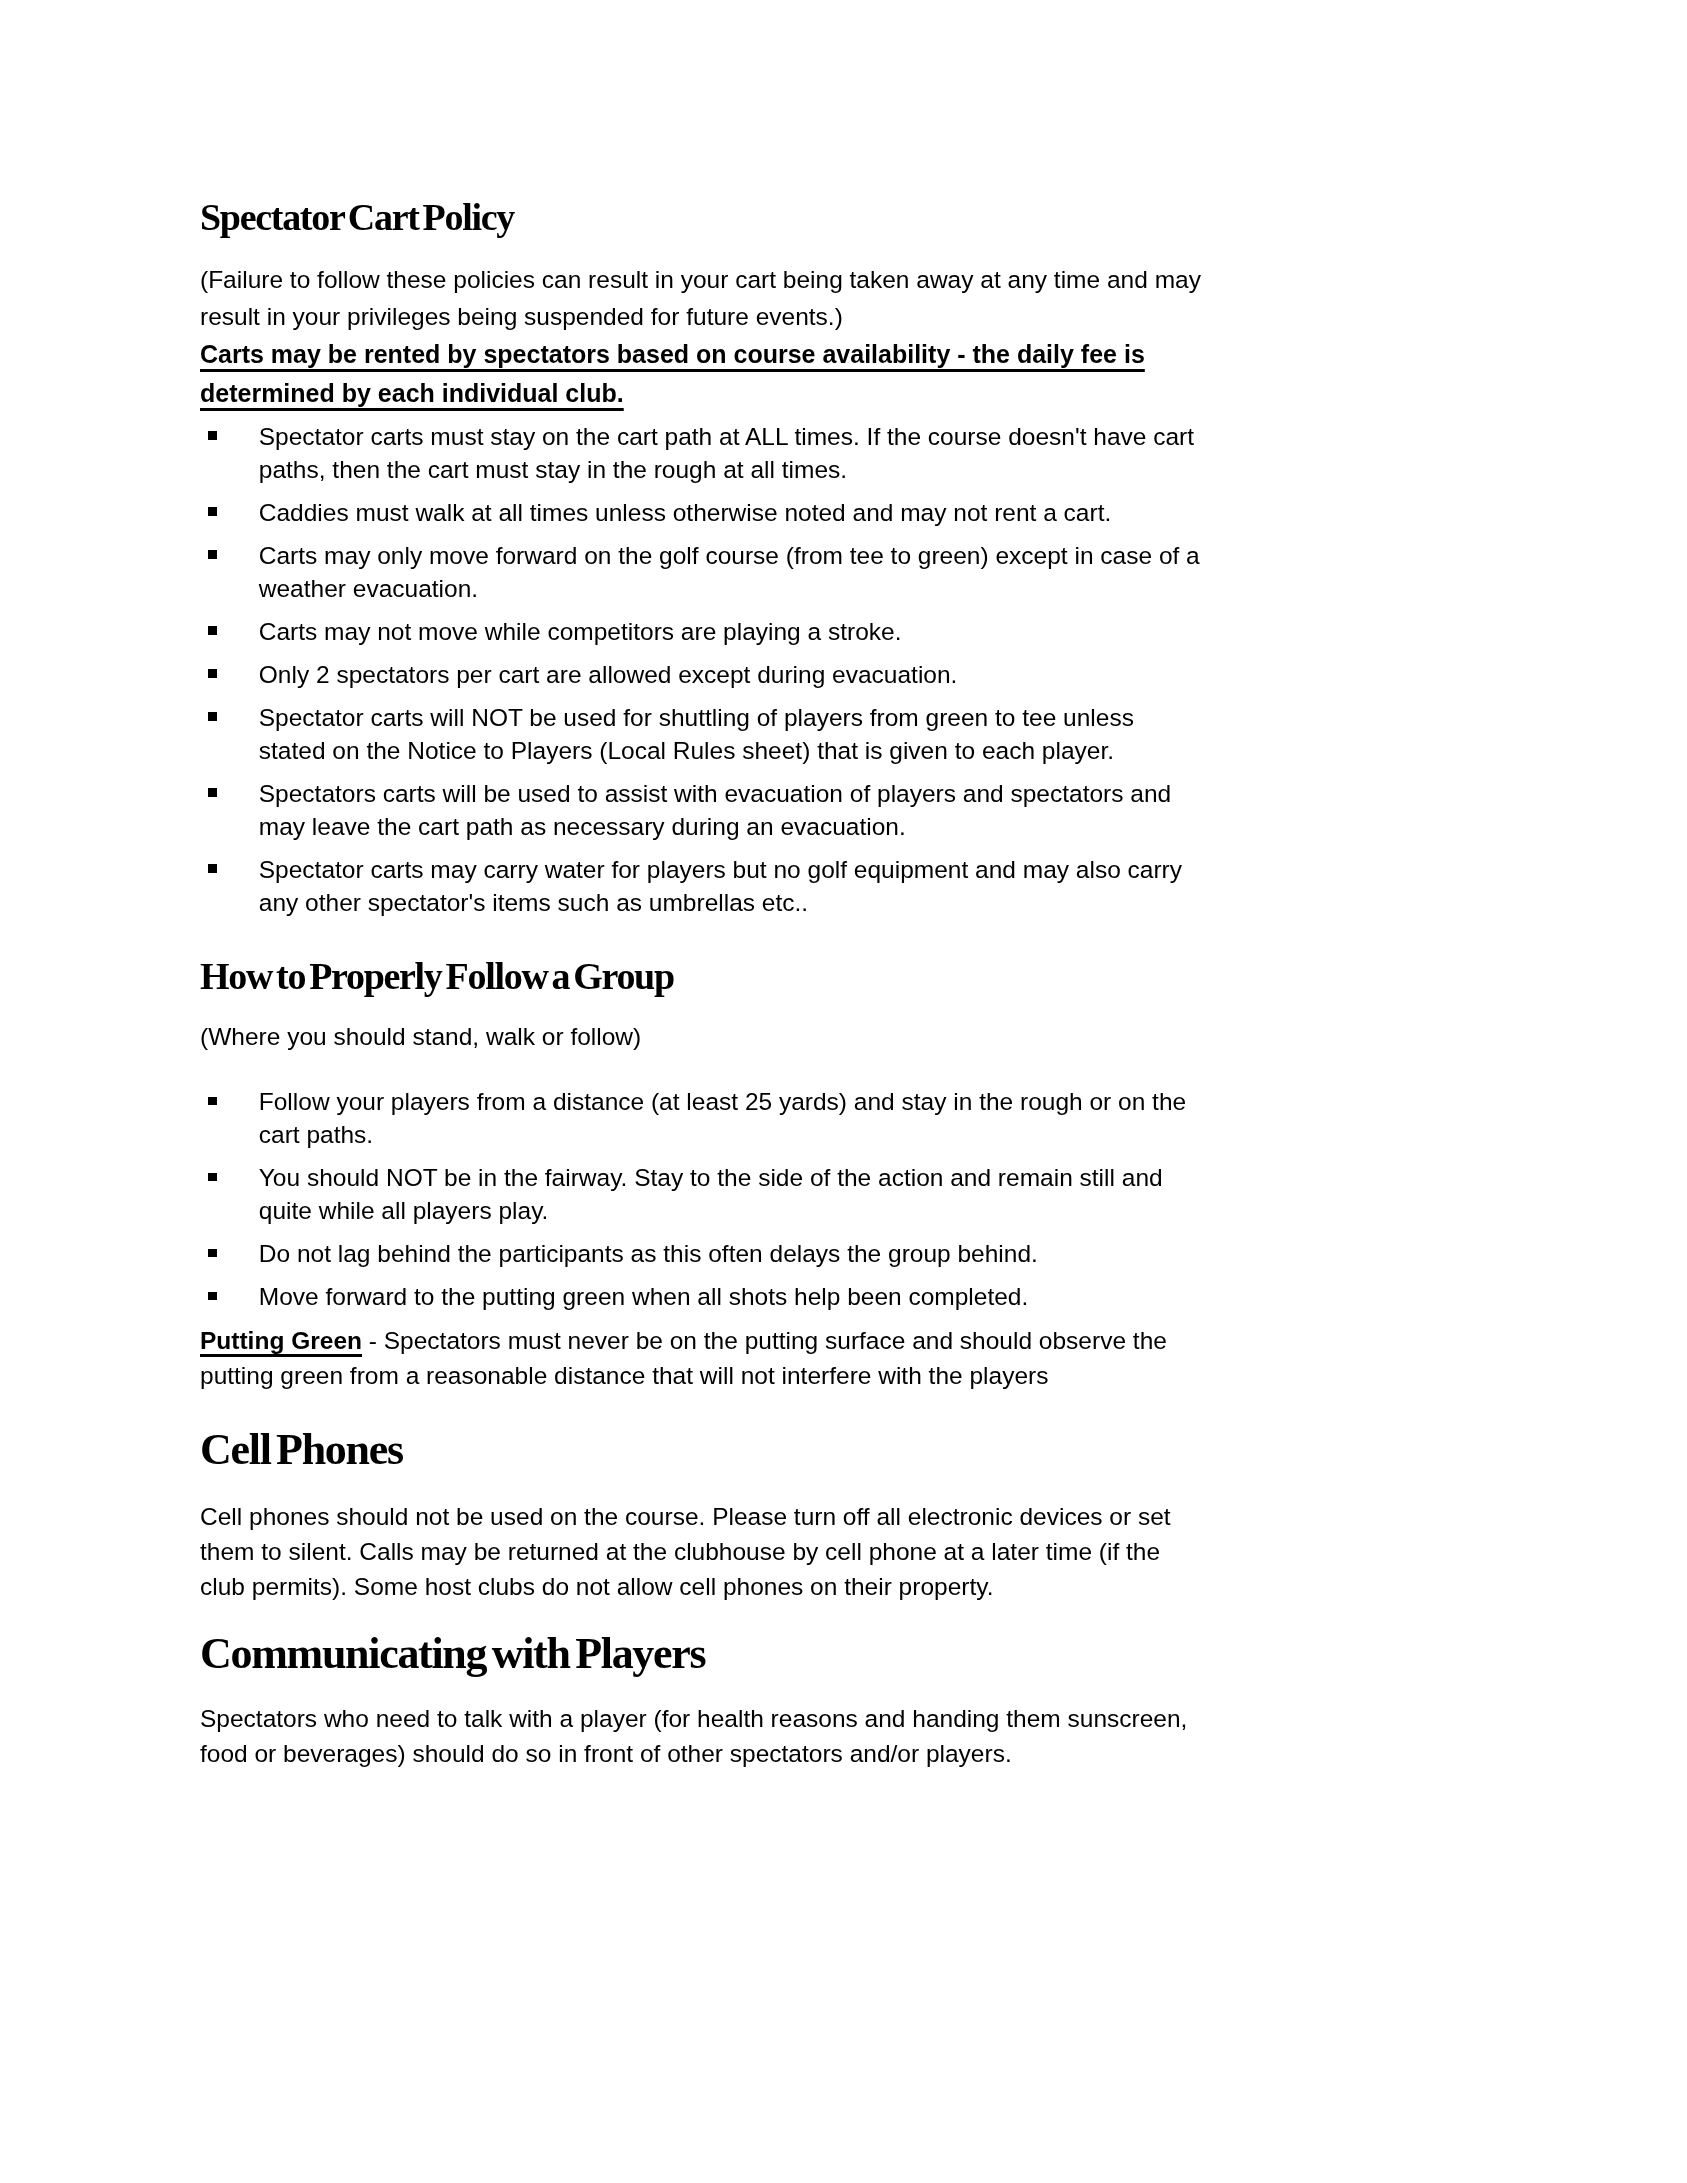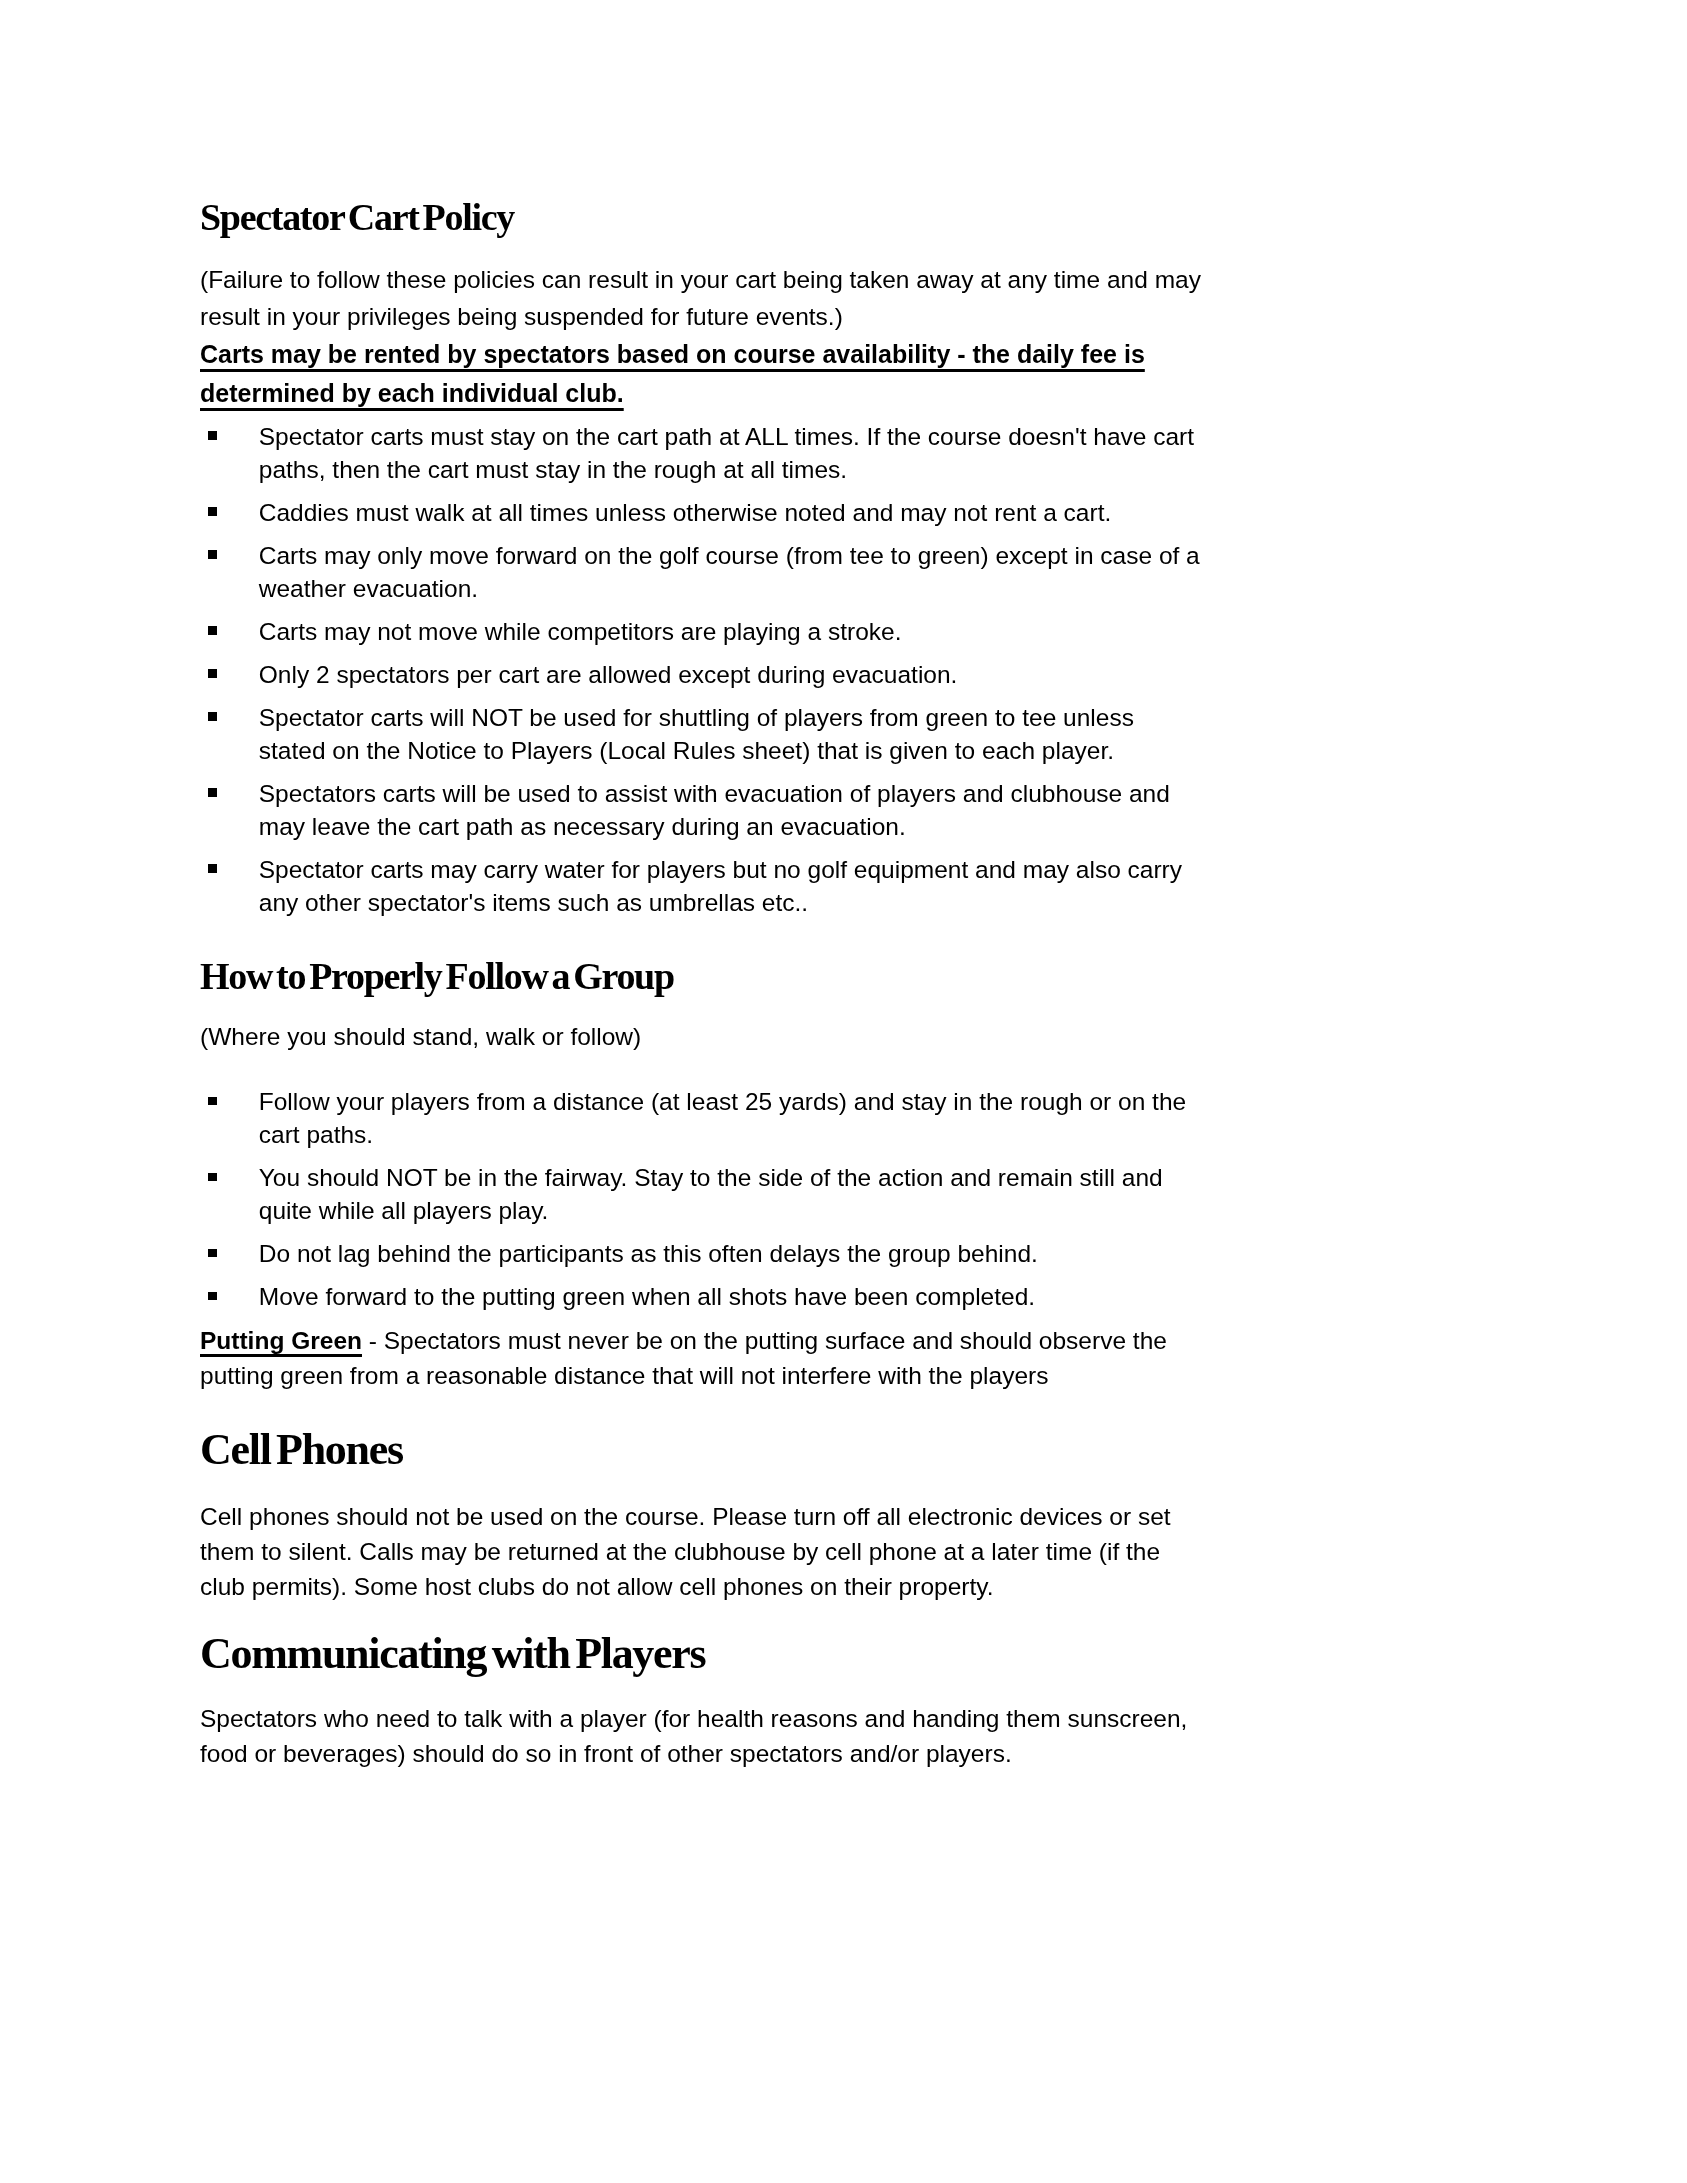--- a/index.html
+++ b/index.html
@@ -129,21 +129,21 @@
     <li>
       <span class="bullet-square"></span>
       <span class="li-text">Only 2 spectators per cart are allowed except during evacuation.</span>
     </li>
     <li>
       <span class="bullet-square"></span>
       <span class="li-text">Spectator carts will NOT be used for shuttling of players from green to tee unless stated on the Notice to Players (Local Rules sheet) that is given to each player.</span>
     </li>
     <li>
       <span class="bullet-square"></span>
-      <span class="li-text">Spectators carts will be used to assist with evacuation of players and clubhouse and may leave the cart path as necessary during an evacuation.</span>
+      <span class="li-text">Spectators carts will be used to assist with evacuation of players and spectators and may leave the cart path as necessary during an evacuation.</span>
     </li>
     <li>
       <span class="bullet-square"></span>
       <span class="li-text">Spectator carts may carry water for players but no golf equipment and may also carry any other spectator's items such as umbrellas etc..</span>
     </li>
   </ul>
 
   <h2 class="h-large heading-follow">How to Properly Follow a Group</h2>
 
   <p class="intro-follow">(Where you should stand, walk or follow)</p>
@@ -156,21 +156,21 @@
     <li>
       <span class="bullet-square"></span>
       <span class="li-text">You should NOT be in the fairway. Stay to the side of the action and remain still and quite while all players play.</span>
     </li>
     <li>
       <span class="bullet-square"></span>
       <span class="li-text">Do not lag behind the participants as this often delays the group behind.</span>
     </li>
     <li>
       <span class="bullet-square"></span>
-      <span class="li-text">Move forward to the putting green when all shots have been completed.</span>
+      <span class="li-text">Move forward to the putting green when all shots help been completed.</span>
     </li>
   </ul>
 
   <p class="note"><span class="note-lead">Putting Green</span><span> - Spectators must never be on the putting surface and should observe the putting green from a reasonable distance that will not interfere with the players</span></p>
 
 
   <h2 class="h-mid heading-cell">Cell Phones</h2>
 
   <p class="para">Cell phones should not be used on the course. Please turn off all electronic devices or set them to silent. Calls may be returned at the clubhouse by cell phone at a later time (if the club permits). Some host clubs do not allow cell phones on their property.</p>
 

